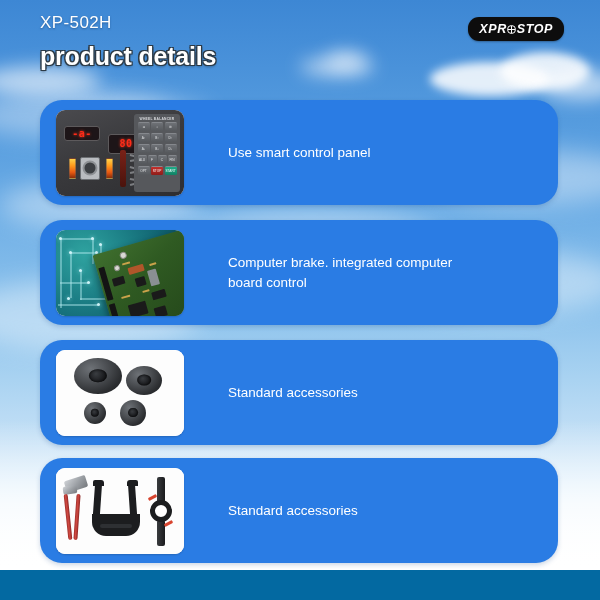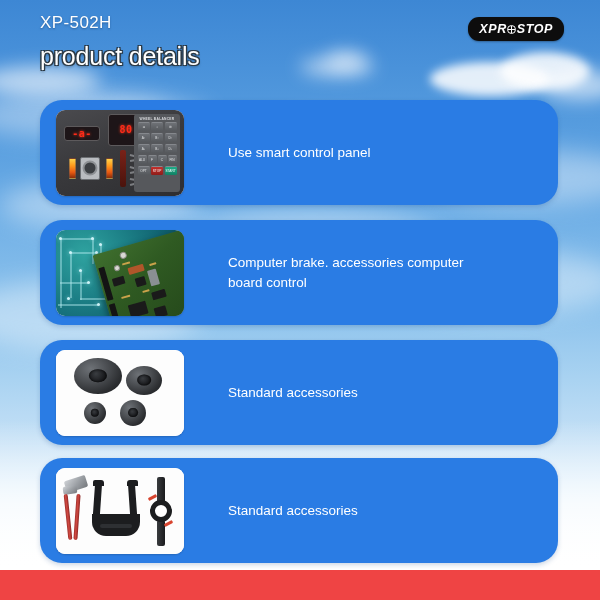--- a/index.html
+++ b/index.html
@@ -9,21 +9,21 @@
     height: 600px;
     overflow: hidden;
     font-family: "Liberation Sans", sans-serif;
     background: #ffffff;
   }
 
   .page {
     position: relative;
     width: 600px;
     height: 600px;
-    background: #ef4444;
+    background: #0369a1;
     overflow: hidden;
   }
 
   
   .sky {
     position: absolute;
     left: 0; top: 0;
     width: 600px;
     height: 570px;
     background:
@@ -71,21 +71,21 @@
     left: 40px; top: 13px;
     font-size: 17px;
     letter-spacing: .4px;
     color: #ffffff;
     text-shadow: 0 1px 2px rgba(20,60,110,.55);
   }
   .page-title {
     position: absolute;
     left: 40px; top: 42px;
     font-size: 25px;
-    font-weight: normal;
+    font-weight: bold;
     color: #ffffff;
     letter-spacing: -.2px;
     text-shadow:
       -1.3px -1.3px 0 #2c3a46,
        1.3px -1.3px 0 #2c3a46,
       -1.3px  1.3px 0 #2c3a46,
        1.3px  1.3px 0 #2c3a46,
        0 2px 3px rgba(0,0,0,.35);
   }
 
@@ -179,21 +179,21 @@
     align-items: center;
     justify-content: center;
     color: #ff2b18;
     font-family: "DejaVu Sans Mono", monospace;
     font-size: 10px;
     font-weight: bold;
     letter-spacing: .5px;
     text-shadow: 0 0 3px #ff3b22;
   }
   .led-a { left: 8px;  top: 16px; width: 36px; height: 15px; }
-  .led-b { left: 52px; top: 4px; width: 36px; height: 32px; }
+  .led-b { left: 52px; top: 24px; width: 36px; height: 20px; }
 
   .bar-ind {
     position: absolute;
     top: 48px;
     width: 7px; height: 21px;
     border-radius: 1px;
     background: linear-gradient(180deg,#ffd24a 0%,#ff9a1c 35%,#e85a12 70%,#8a2d08 100%);
     border: 1px solid #53505280;
   }
   .bar-l { left: 13px; }
@@ -514,21 +514,21 @@
 
             <div class="chip" style="left:44px; top:68px; width:12px; height:10px;"></div>
             <div class="res" style="left:26px; top:16px; width:8px;"></div>
             <div class="res" style="left:38px; top:48px; width:7px;"></div>
             <div class="res" style="left:16px; top:48px; width:9px;"></div>
             <div class="res" style="left:52px; top:24px; width:7px;"></div>
 
           </div>
         </div>
       </div>
-      <div class="card-label">Computer brake. accessories computer board control</div>
+      <div class="card-label">Computer brake. integrated computer board control</div>
     </div>
 
     <div class="card card-3">
       <div class="card-thumb">
         <div class="white-bg"></div>
         <div class="cone" style="left:18px; top:8px;  width:48px; height:36px;"></div>
         <div class="cone" style="left:70px; top:16px; width:36px; height:29px;"></div>
         <div class="cone" style="left:28px; top:52px; width:22px; height:22px;"></div>
         <div class="cone" style="left:64px; top:50px; width:26px; height:26px;"></div>
       </div>

